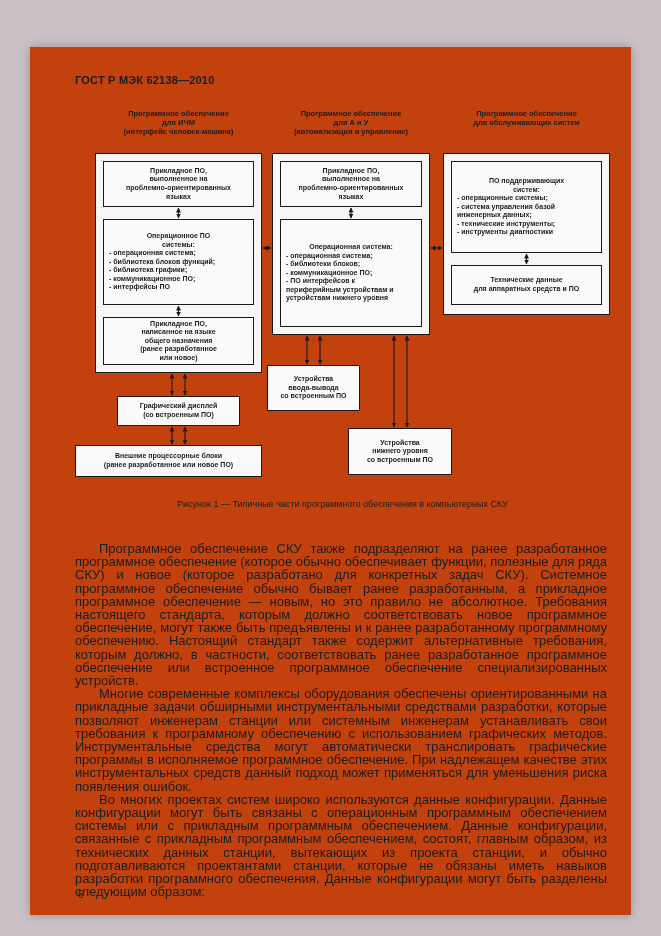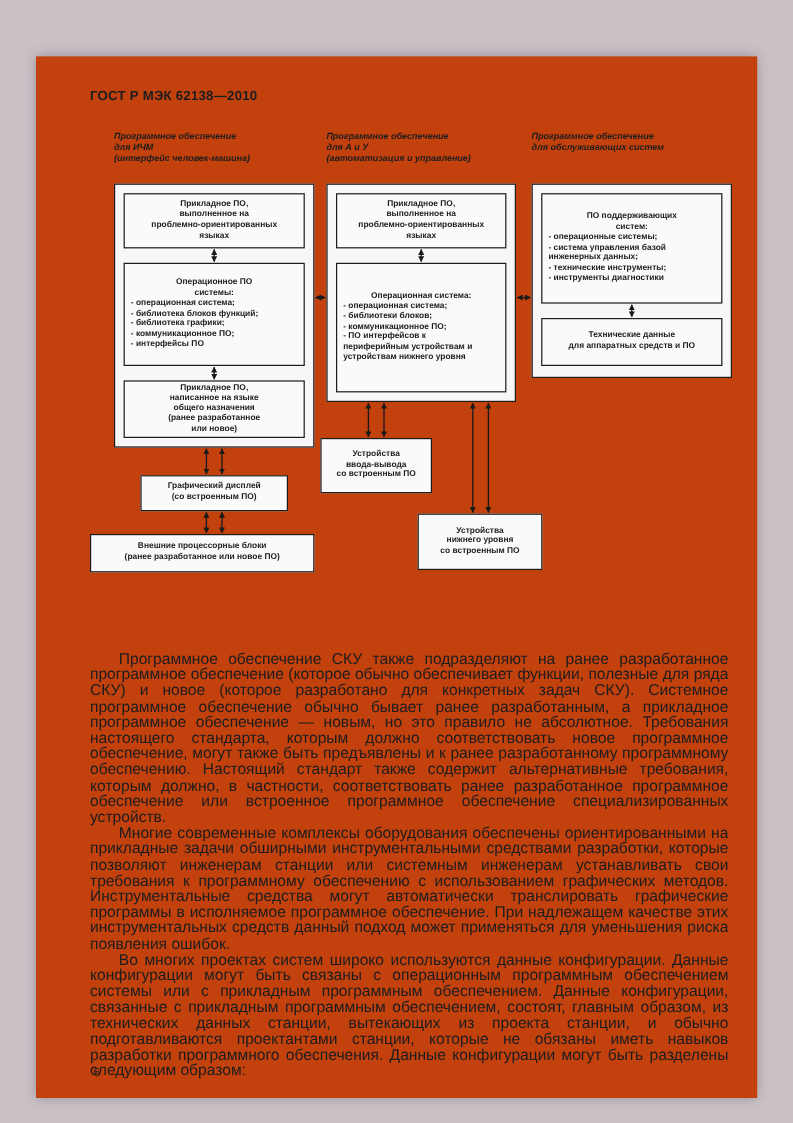--- a/index.html
+++ b/index.html
@@ -2,21 +2,21 @@
 <html><head>
 <meta charset="utf-8">
 <style>
   * { margin:0; padding:0; box-sizing:border-box; }
   html,body { width:661px; height:936px; }
   body { background:#c9c1c6; font-family:"Liberation Sans", sans-serif; position:relative; overflow:hidden; }
   .page { position:absolute; left:30px; top:34px; width:601px; height:868px; background:#c2410c;
           box-shadow:0 0 9px rgba(60,50,58,.35); color:#1d1d1f;margin-top:13px; }
   .doc-header { position:absolute; left:45px; top:27px; font-weight:bold; font-size:11px; letter-spacing:.2px; }
   .diagram { position:absolute; left:40px; top:56px; width:545px; height:380px; }
-  .colhead { position:absolute; text-align:left; font-weight:bold; font-size:7.5px; line-height:9px; white-space:pre-line;font-style:italic; }
+  .colhead { position:absolute; text-align:center; font-weight:bold; font-size:7.5px; line-height:9px; white-space:pre-line; }
   .obox { position:absolute; border:1.3px solid #1a1a1a; background:#f8f6f7; }
   .box { position:absolute; border:1px solid #1a1a1a; background:#fbfafa; display:flex; flex-direction:column;
          align-items:center; justify-content:center; text-align:center; font-weight:bold; font-size:7px;
          line-height:8.6px; white-space:pre-line; padding:2px; }
   .box .bt { text-align:center; }
   .box .bi { text-align:left; align-self:stretch; padding-left:3px; }
   .arrows { position:absolute; left:0; top:0; pointer-events:none; }
   .fig-caption { position:absolute; left:40px; top:452px; width:545px; text-align:center; font-size:9px; }
   .body-text { position:absolute; left:45px; top:495px; width:532px; font-size:13px; line-height:13.2px;
                text-align:justify; }
@@ -138,20 +138,21 @@
         <line x1="250" y1="233" x2="250" y2="261" marker-start="url(#mS)" marker-end="url(#mE)"></line>
         <line x1="324" y1="233" x2="324" y2="324" marker-start="url(#mS)" marker-end="url(#mE)"></line>
         <line x1="337" y1="233" x2="337" y2="324" marker-start="url(#mS)" marker-end="url(#mE)"></line>
         <line x1="456.5" y1="151" x2="456.5" y2="161" marker-start="url(#mS)" marker-end="url(#mE)"></line>
         <line x1="193" y1="145" x2="201" y2="145" marker-start="url(#mS)" marker-end="url(#mE)"></line>
         <line x1="361" y1="145" x2="372" y2="145" marker-start="url(#mS)" marker-end="url(#mE)"></line>
       </g>
     </svg>
   </div>
 
+  <div class="fig-caption">Рисунок 1 — Типичные части программного обеспечения в компьютерных СКУ</div>
 
   <div class="body-text">
     <p class="para">Программное обеспечение СКУ также подразделяют на ранее разработанное программное обеспечение (которое обычно обеспечивает функции, полезные для ряда СКУ) и новое (которое разработано для конкретных задач СКУ). Системное программное обеспечение обычно бывает ранее разработанным, а прикладное программное обеспечение — новым, но это правило не абсолютное. Требования настоящего стандарта, которым должно соответствовать новое программное обеспечение, могут также быть предъявлены и к ранее разработанному программному обеспечению. Настоящий стандарт также содержит альтернативные требования, которым должно, в частности, соответствовать ранее разработанное программное обеспечение или встроенное программное обеспечение специализированных устройств.</p>
     <p class="para">Многие современные комплексы оборудования обеспечены ориентированными на прикладные задачи обширными инструментальными средствами разработки, которые позволяют инженерам станции или системным инженерам устанавливать свои требования к программному обеспечению с использованием графических методов. Инструментальные средства могут автоматически транслировать графические программы в исполняемое программное обеспечение. При надлежащем качестве этих инструментальных средств данный подход может применяться для уменьшения риска появления ошибок.</p>
     <p class="para">Во многих проектах систем широко используются данные конфигурации. Данные конфигурации могут быть связаны с операционным программным обеспечением системы или с прикладным программным обеспечением. Данные конфигурации, связанные с прикладным программным обеспечением, состоят, главным образом, из технических данных станции, вытекающих из проекта станции, и обычно подготавливаются проектантами станции, которые не обязаны иметь навыков разработки программного обеспечения. Данные конфигурации могут быть разделены следующим образом:</p>
   </div>
 
   <div class="page-num">6</div>
 </div>
 

